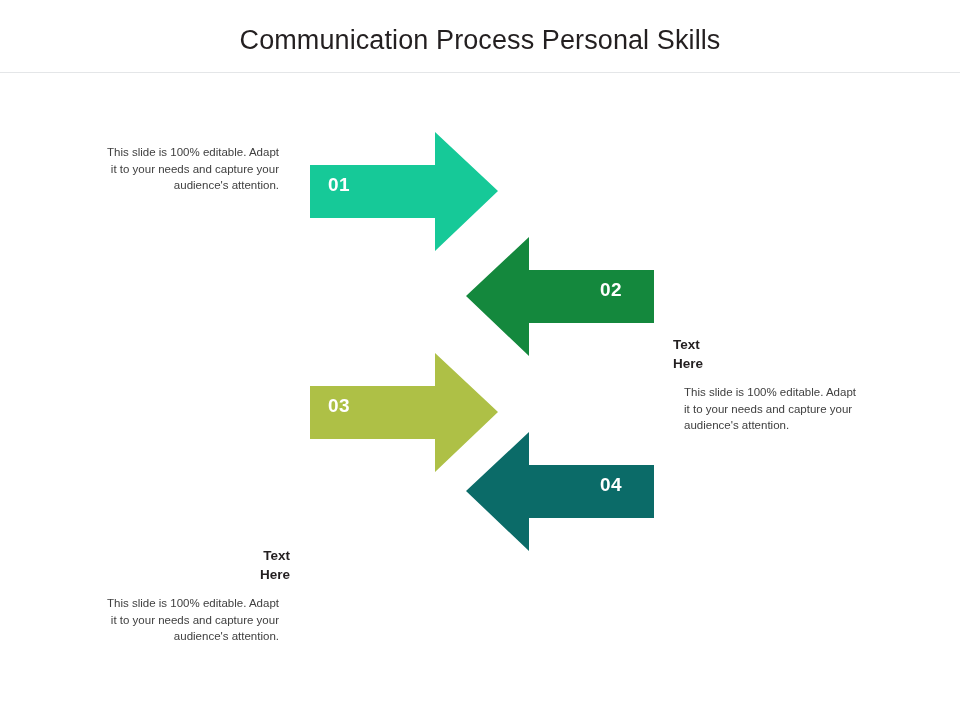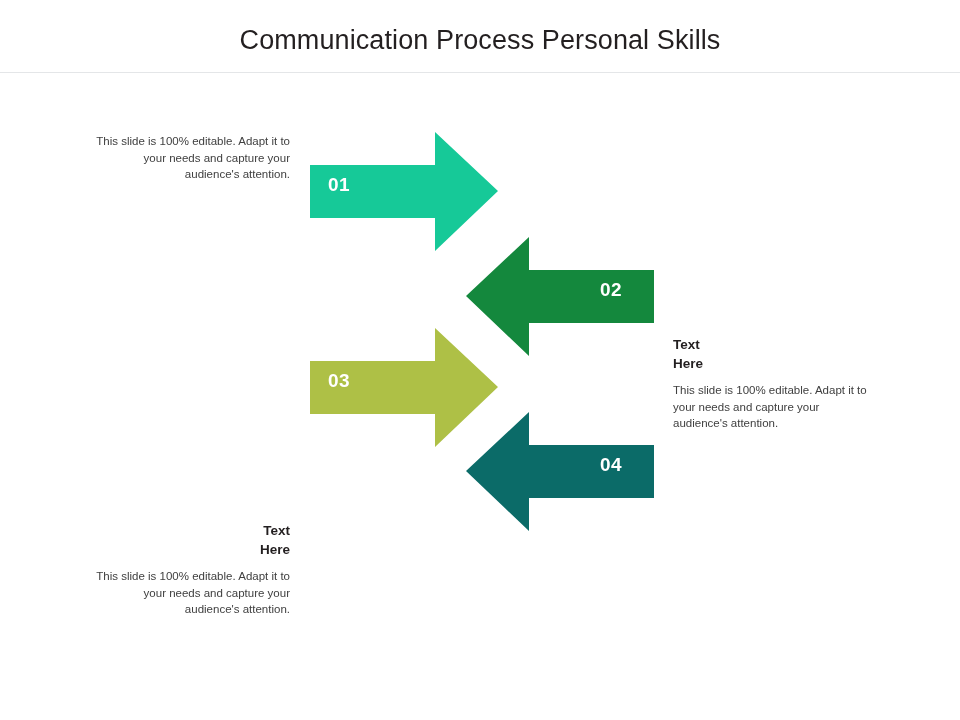--- a/index.html
+++ b/index.html
@@ -97,21 +97,21 @@
     color: #231f20;
     line-height: 19px;
     margin: 0 0 9px 0;
     white-space: pre-line;
   }
   .tb-body {
     font-size: 11.5px;
     font-weight: 400;
     color: #404040;
     line-height: 16.5px;
-    margin: 0;
+    margin: 11px;
   }
 </style>
 </head>
 <body>
 
 <div id="slide-header">
   <div id="slide-title">Communication Process Personal Skills</div>
 </div>
 
 <div id="diagram">
@@ -132,34 +132,34 @@
           <polygon points="188,40 63,40 63,7 0,66 63,126 63,93 188,93" fill="#14883d"></polygon>
         </svg>
         <div class="arrow-number">02</div>
       </div>
       <div class="textblock side-right" style="top: 105px;">
         <div class="tb-heading">Text
 Here</div>
         <div class="tb-body">This slide is 100% editable. Adapt it to your needs and capture your audience's attention.</div>
       </div>
     </div>
-    <div class="row" style="top: 248px;">
+    <div class="row" style="top: 273px;">
       <div class="arrow-wrap right">
         <svg viewBox="0 0 200 130" preserveAspectRatio="none">
           <polygon points="0,40 125,40 125,7 188,66 125,126 125,93 0,93" fill="#aec046"></polygon>
         </svg>
         <div class="arrow-number">03</div>
       </div>
       <div class="textblock side-left" style="top: 200px;">
         <div class="tb-heading">Text
 Here</div>
         <div class="tb-body">This slide is 100% editable. Adapt it to your needs and capture your audience's attention.</div>
       </div>
     </div>
-    <div class="row" style="top: 332px;">
+    <div class="row" style="top: 352px;">
       <div class="arrow-wrap left">
         <svg viewBox="0 0 200 130" preserveAspectRatio="none">
           <polygon points="188,40 63,40 63,7 0,66 63,126 63,93 188,93" fill="#0b6b68"></polygon>
         </svg>
         <div class="arrow-number">04</div>
       </div>
     </div>
   </div>
 
 </body></html>

